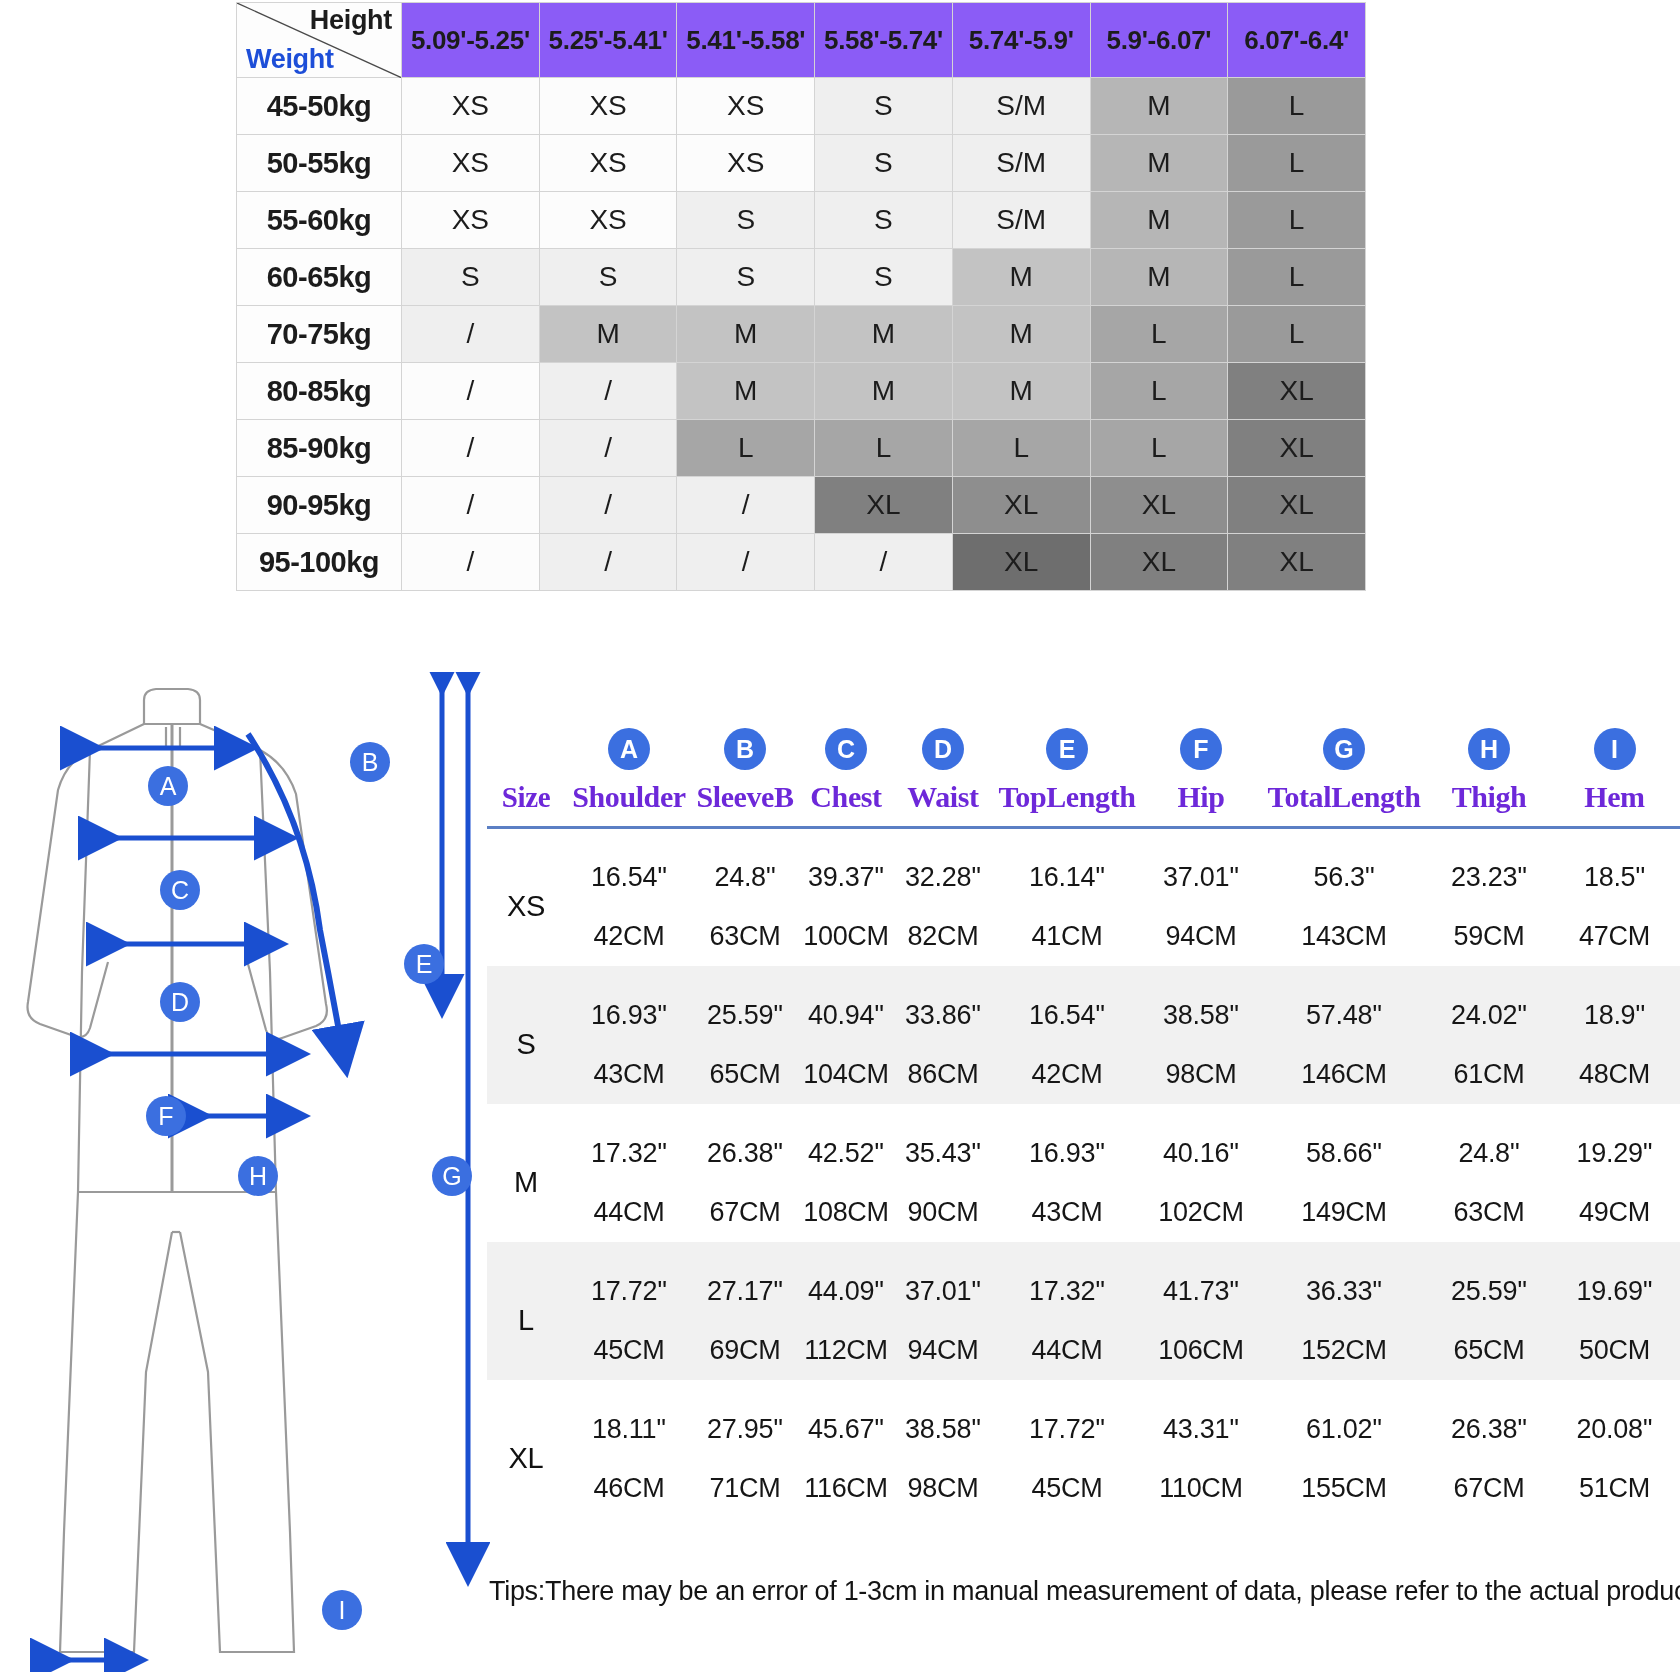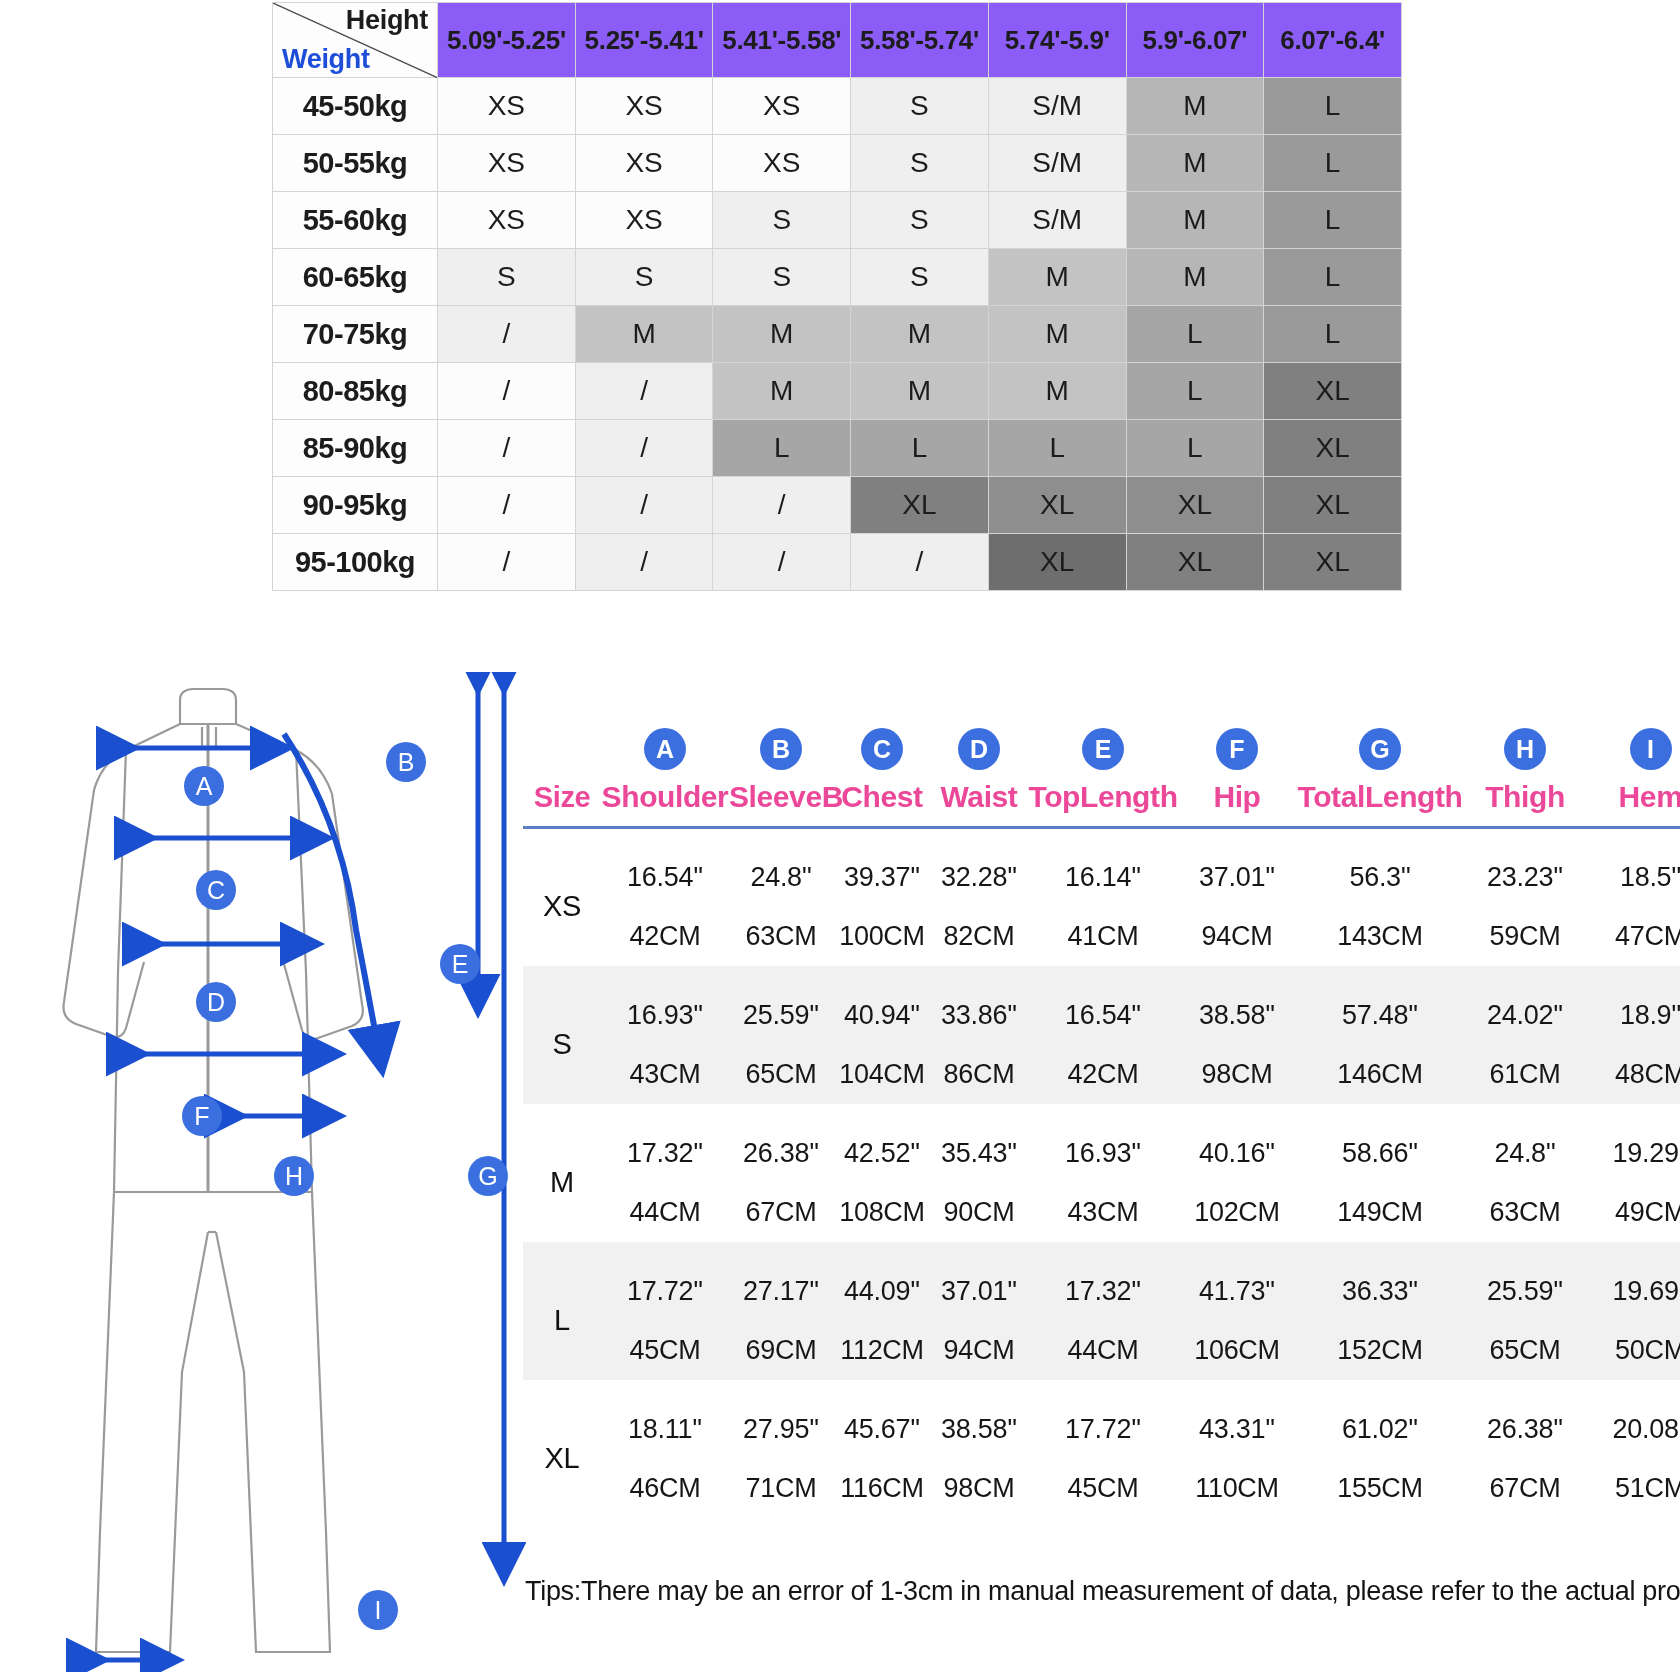--- a/index.html
+++ b/index.html
@@ -3,21 +3,21 @@
 <meta charset="utf-8">
 <style>
   * { box-sizing: border-box; }
   html, body {
     margin: 0; padding: 0;
     width: 1680px; height: 1680px;
     background: #ffffff;
     font-family: "Liberation Sans", sans-serif;
     overflow: hidden;
   }
-  #page { position: relative; width: 1336px; height: 1680px; margin-left: 36px; }
+  #page { position: relative; width: 1336px; height: 1680px; }
 
   
   #size-matrix {
     position: absolute;
     left: 236px; top: 2px;
     width: 1130px;
     border-collapse: collapse;
     table-layout: fixed;
   }
   #size-matrix td, #size-matrix th {
@@ -104,26 +104,27 @@
     transform: translateX(-50%);
   }
   #meas-table {
     width: 1193px;
     border-collapse: collapse;
     table-layout: fixed;
   }
   #meas-table th {
     font-size: 30px;
     font-weight: 700;
-    color: #ec4899;
+    color: #6d28d9;
     text-align: center;
     padding: 0 0 12px 0;
     border-bottom: 3px solid #5b7fc4;
     white-space: nowrap;
     letter-spacing: -0.4px;
+    font-family: Liberation Serif, serif;
   }
   #meas-table th.size-col { font-size: 29px; }
   #meas-table td {
     font-size: 27px;
     color: #161616;
     text-align: center;
     padding: 0;
     height: 59px;
     letter-spacing: -0.3px;
     white-space: nowrap;

